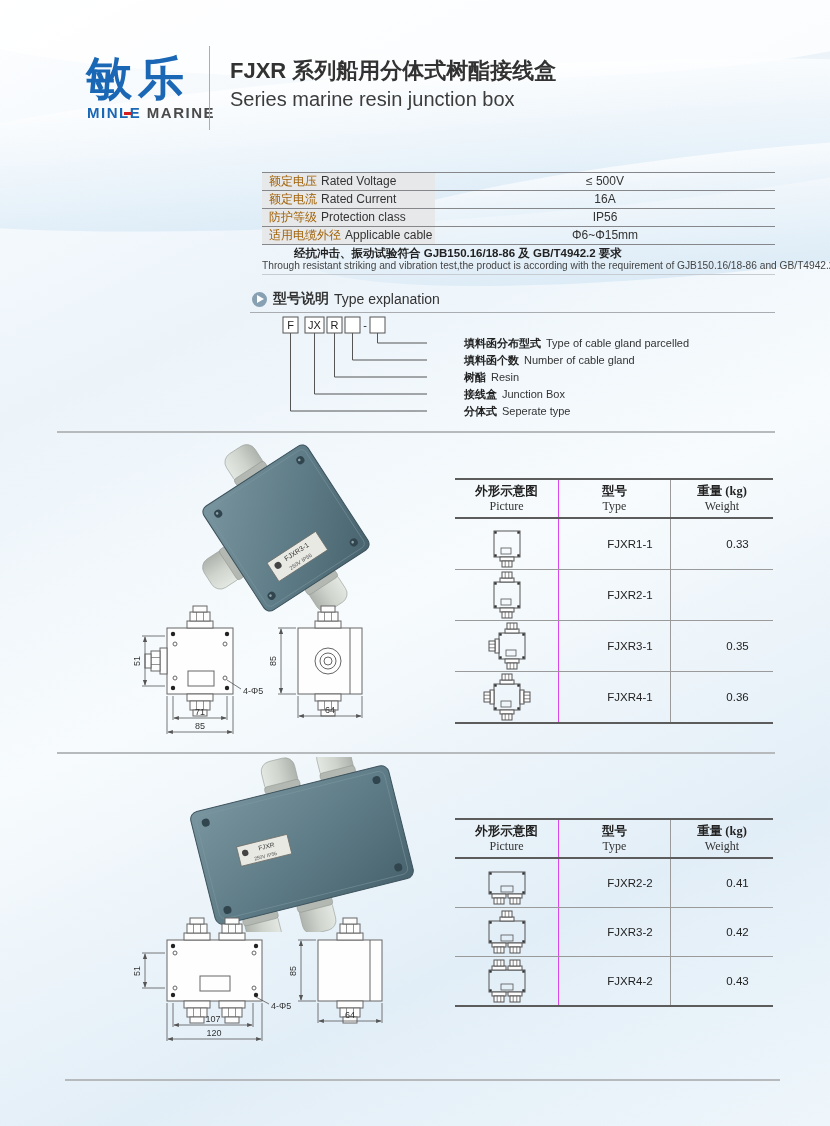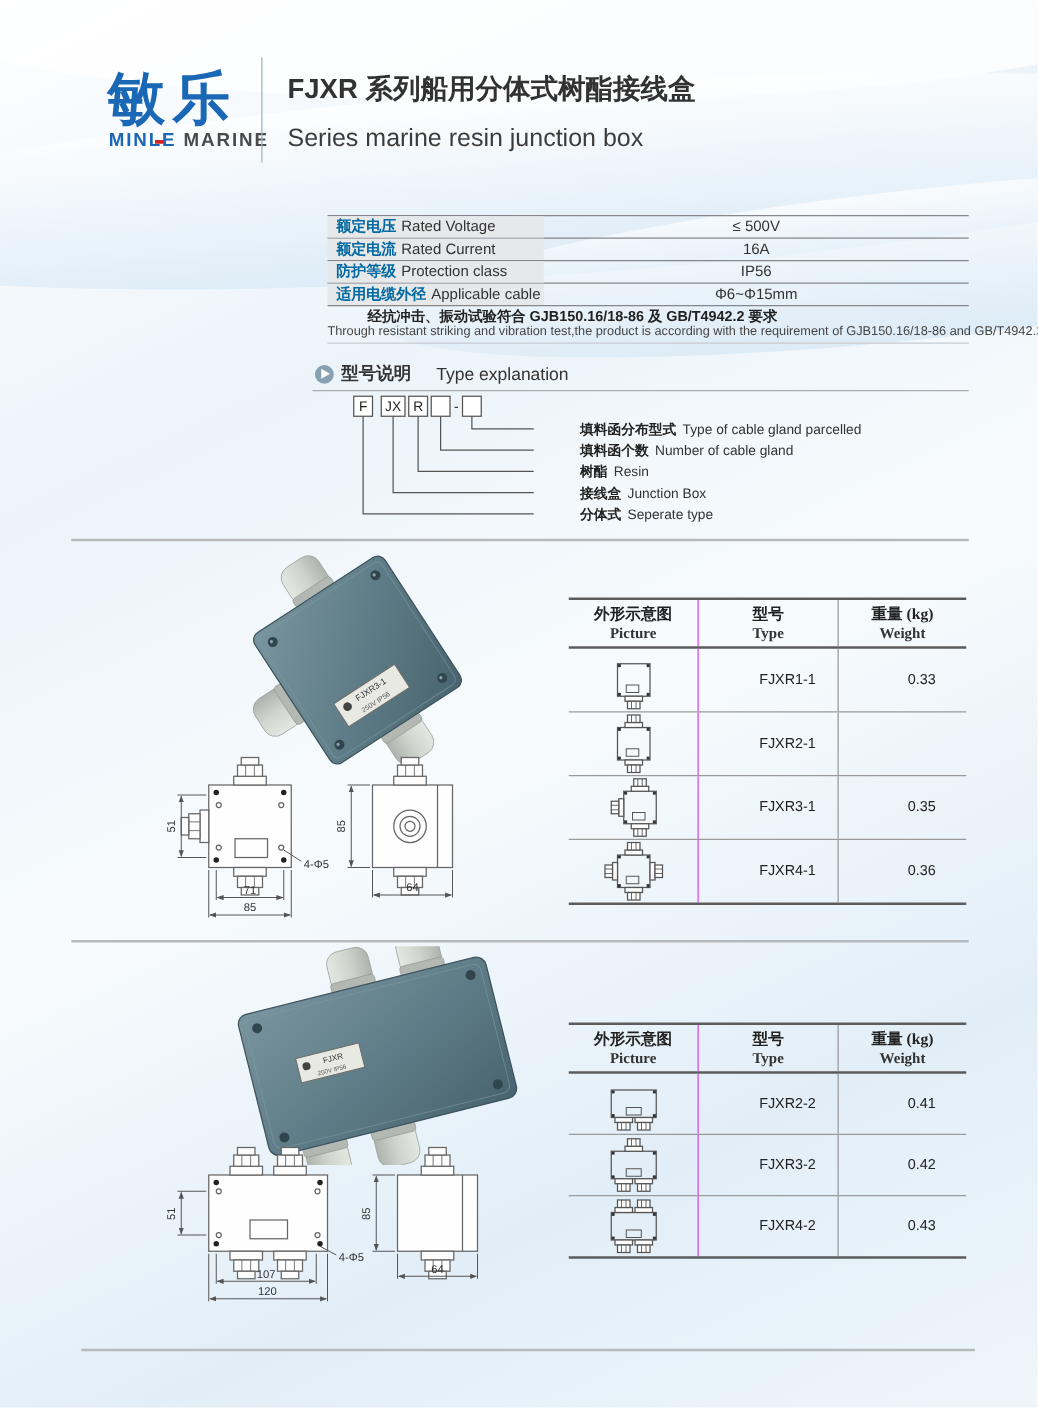--- a/index.html
+++ b/index.html
@@ -16,38 +16,38 @@
   .band3{top:-40px;left:-60px;width:960px;height:120px;border-radius:50%;
     background:rgba(255,255,255,.75);}
 
   
   .logo-cn{position:absolute;left:86px;top:48px;font-size:46px;font-weight:bold;color:#1a67b5;letter-spacing:6px;}
   .logo-en{position:absolute;left:87px;top:104px;font-size:15px;font-weight:bold;letter-spacing:1.5px;}
   .logo-en .b{color:#1a67b5;} .logo-en .g{color:#4a4a4a;}
   .logo-accent{position:absolute;left:124px;top:112px;width:7px;height:3px;background:#d62020;}
   .vsep{position:absolute;left:209px;top:46px;width:1px;height:84px;background:#9db1c0;}
   .title-cn{position:absolute;left:230px;top:56px;font-size:22px;font-weight:bold;color:#323232;}
-  .title-en{position:absolute;left:230px;top:100px;font-size:20px;color:#3c3c3c;}
+  .title-en{position:absolute;left:230px;top:88px;font-size:20px;color:#3c3c3c;}
 
   
   .specs{position:absolute;left:262px;top:172px;width:513px;}
   .spec-row{display:flex;height:17px;border-top:1px solid #85878b;font-size:12px;line-height:16px;}
   .spec-row:last-child{border-bottom:1px solid #85878b;}
   .spec-label{width:166px;background:#e7e8ea;padding-left:7px;white-space:nowrap;}
-  .spec-label .cn{font-weight:bold;color:#0369a1;} .spec-label .en{color:#333;margin-left:4px;}
+  .spec-label .cn{font-weight:normal;color:#a16207;} .spec-label .en{color:#333;margin-left:4px;}
   .spec-value{flex:1;text-align:center;color:#333;}
   .spec-note-cn{position:absolute;left:262px;top:246px;font-size:11.5px;font-weight:bold;color:#222;white-space:nowrap;padding-left:32px;}
   .spec-note-en{position:absolute;left:262px;top:260px;font-size:10.2px;color:#444;white-space:nowrap;}
   .spec-underline{position:absolute;left:262px;top:274px;width:513px;height:1px;background:#c6ccd1;}
 
   
   .te-head{position:absolute;left:252px;top:290px;font-size:14px;color:#333;display:flex;align-items:center;}
   .te-icon{width:15px;height:15px;border-radius:50%;background:#87a0b2;display:inline-block;position:relative;margin-right:6px;}
   .te-icon:after{content:"";position:absolute;left:5px;top:3.5px;border-left:7px solid #fff;border-top:4px solid transparent;border-bottom:4px solid transparent;}
-  .te-head .cn{font-weight:bold;margin-right:20px;}
+  .te-head .cn{font-weight:bold;margin-right:5px;}
   .te-underline{position:absolute;left:250px;top:312px;width:525px;height:1px;background:#a9adb1;}
   .te-svg{position:absolute;left:250px;top:316px;}
   .te-label{position:absolute;font-size:11px;color:#222;white-space:nowrap;margin-left:32px;}
   .te-label .cn{font-weight:bold;margin-right:5px;}
   .te-label .en{font-weight:normal;color:#333;}
 
   .divider{position:absolute;height:2px;background:#b7babc;}
   .d1{left:57px;top:431px;width:718px;}
   .d2{left:57px;top:752px;width:718px;}
   .d3{left:65px;top:1079px;width:715px;}
@@ -64,21 +64,21 @@
   .prow{display:flex;}
   .phead{height:37px;border-bottom:2px solid #5c5c5c;}
   .pbody{height:50px;border-bottom:1px solid #9a9a9a;}
   .t2 .pbody{height:48px;}
   .pbody:last-child{border-bottom:none;}
   .pc{display:flex;flex-direction:column;align-items:center;justify-content:center;}
   .c1{width:103px;border-right:1px solid #d946ef;}
   .c2{width:111px;border-right:1px solid #9a9a9a;}
   .c3{width:102px;}
   .phead .cn{font-size:12.5px;font-weight:bold;color:#222;line-height:15px;}
-  .phead .en{font-size:12px;color:#333;line-height:14px;font-weight:bold;}
+  .phead .en{font-size:12px;color:#333;line-height:14px;}
   .cell-text{font-family:"Liberation Sans",sans-serif;font-size:11.5px;color:#222;padding-left:31px;}
 
   svg text{font-family:"Liberation Sans",sans-serif;}
 </style>
 </head>
 <body>
 
 <svg width="0" height="0" style="position:absolute" aria-hidden="true">
   <defs>
     <g id="mgl">

